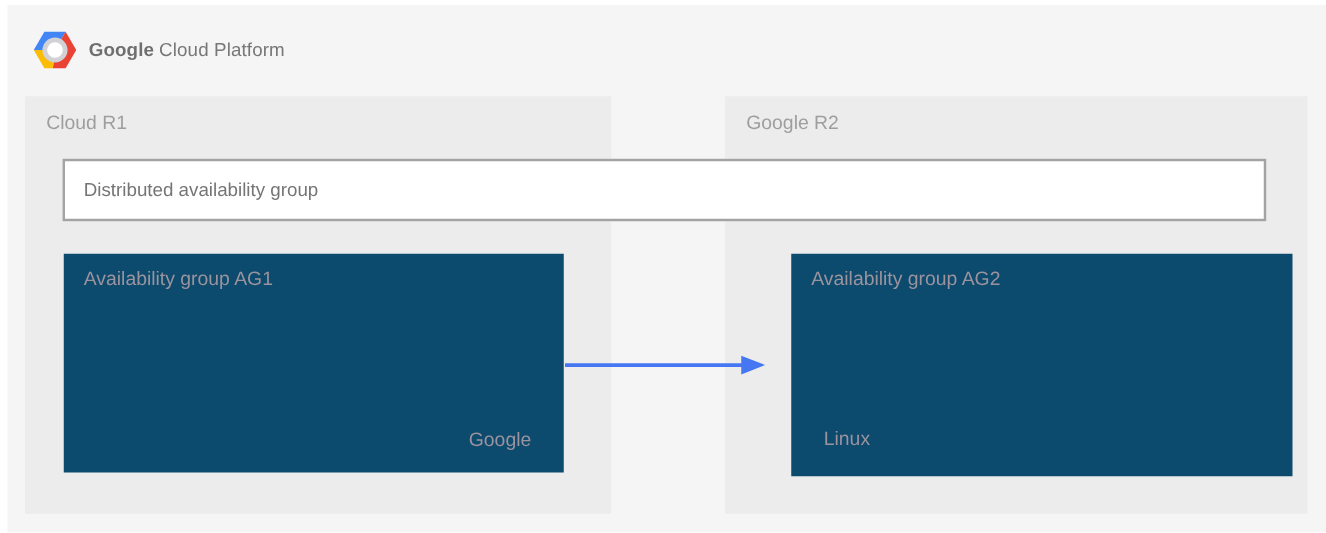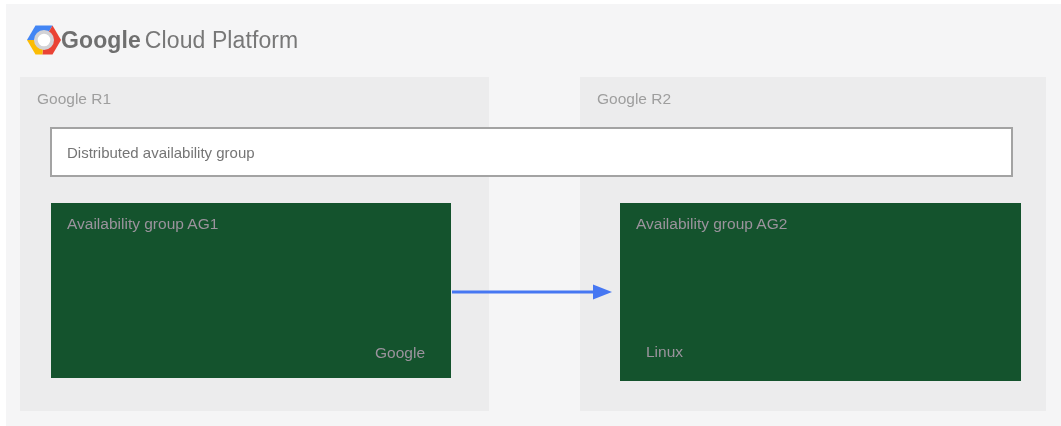--- a/index.html
+++ b/index.html
@@ -17,21 +17,22 @@
   }
   
   .brand {
     position: absolute;
     left: 21px; top: 16px;
     display: flex; align-items: center;
     height: 40px;
   }
   .brand svg.hex { width: 34px; height: 32px; display: block; }
   .brand-text {
-    font-size: 23px;
+    margin-left: 10px;
+    font-size: 15px;
     color: #737373;
     letter-spacing: 0.1px;
     white-space: nowrap;
   }
   .brand-text .g-word { font-weight: 600; color: #6f6f6f; }
   .brand-text .rest-word { font-weight: 300; color: #777777; margin-left: 4px; }
   
   .region {
     position: absolute;
     top: 73px; height: 334px;
@@ -56,24 +57,24 @@
   }
   .dag-label {
     margin-left: 15px;
     font-size: 15px;
     color: #757575;
   }
   
   .ag-box {
     position: absolute;
     top: 199px;
-    background: #14532d;
+    background: #0c4a6e;
   }
   .ag1 { left: 45px;  width: 400px; height: 175px; }
-  .ag2 { left: 614px; width: 401px; height: 178px; }
+  .ag2 { left: 627px; width: 401px; height: 178px; }
   .ag-title {
     position: absolute;
     left: 16px; top: 12px;
     font-size: 15.5px;
     color: #9b939d;
   }
   .ag-os {
     position: absolute;
     bottom: 16px;
     font-size: 15.5px;
@@ -103,21 +104,21 @@
       <polygon points="0,44 50,44 45,87 25,87" fill="#FBBC05"></polygon>
 
       <circle cx="50" cy="44" r="24" fill="#ffffff" stroke="#d2d2d6" stroke-width="11"></circle>
     </svg>
     <div class="brand-text">
       <span class="g-word">Google</span><span class="rest-word">Cloud Platform</span>
     </div>
   </div>
 
   <div class="region region-r1">
-    <div class="region-label">Google R1</div>
+    <div class="region-label">Cloud R1</div>
   </div>
 
   <div class="region region-r2">
     <div class="region-label">Google R2</div>
   </div>
 
   <div class="dag-box">
     <span class="dag-label">Distributed availability group</span>
   </div>
 

